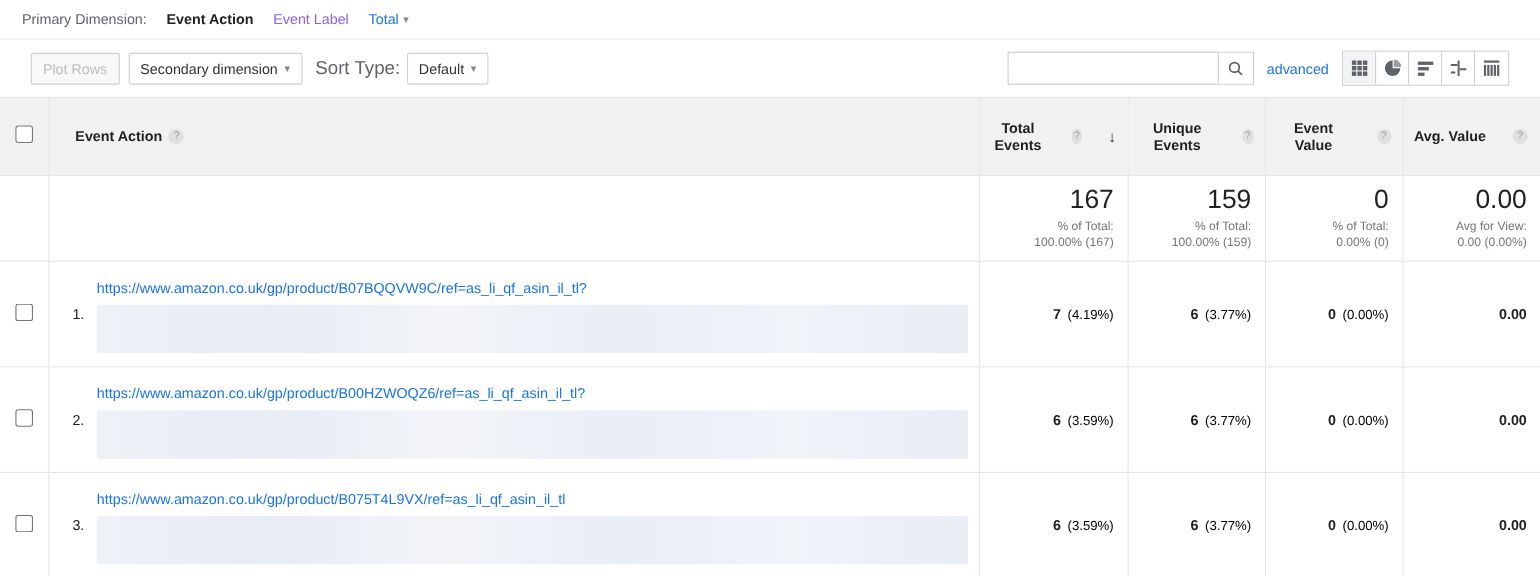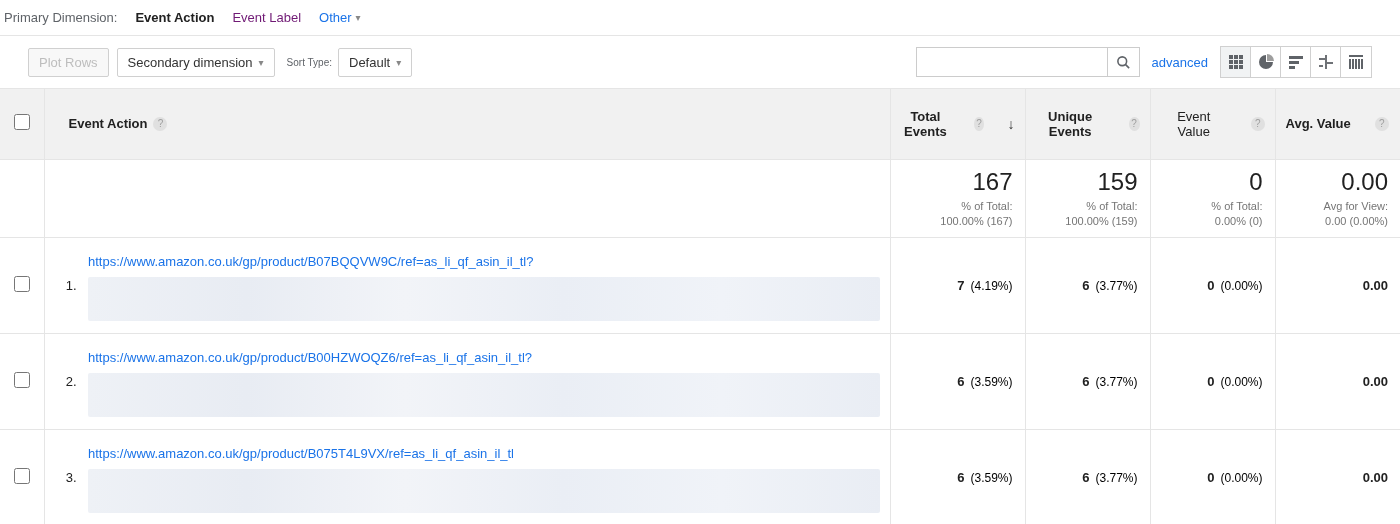--- a/index.html
+++ b/index.html
@@ -1,29 +1,29 @@
 <!DOCTYPE html>
 <html><head>
 <meta charset="utf-8">
 <style>
   * { box-sizing: border-box; margin: 0; padding: 0; }
   body { font-family: Arial, Helvetica, sans-serif; font-size: 13px; color: #333; background: #fff; width: 1400px; }
   
-  .dim-bar { display: flex; align-items: center; padding: 10px 4px; border-bottom: 1px solid #e5e5e5; gap: 18px; }
+  .dim-bar { display: flex; align-items: center; padding: 10px 20px; border-bottom: 1px solid #e5e5e5; gap: 18px; }
   .dim-label { color: #5f6368; font-size: 13px; }
-  .dim-tab { color: #701a75; cursor: pointer; font-size: 13px; }
+  .dim-tab { color: #8b5cf6; cursor: pointer; font-size: 13px; }
   .dim-tab.active { color: #212121; font-weight: 600; position: relative; }
   .other-wrap { display: flex; align-items: center; gap: 4px; color: #1a73e8; cursor: pointer; }
   .caret { font-size: 10px; color: #888; }
   
   .toolbar { display: flex; align-items: center; padding: 10px 28px; border-bottom: 1px solid #e5e5e5; background:#fff; }
   .btn { border: 1px solid #d0d0d0; background: #fff; padding: 6px 10px; font-size: 13px; color: #333; cursor: pointer; border-radius: 2px; display: inline-flex; align-items: center; gap: 6px; }
   .btn.disabled { color: #bdbdbd; cursor: default; background:#f8f8f8; }
   .toolbar .btn { margin-right: 8px; }
-  .sort-label { font-size: 10px; color: #5f6368; margin-left: 4px; margin-right: 6px; }
+  .sort-label { font-size: 17px; color: #5f6368; margin-left: 4px; margin-right: 6px; }
   .spacer { flex: 1; }
   .search-wrap { display: flex; align-items: center; border: 1px solid #ccc; height: 30px; }
   .search-input { border: none; width: 190px; padding: 0 8px; font-size: 13px; outline:none; }
   .search-btn { border: none; border-left: 1px solid #ccc; width: 32px; height: 28px; background: #fff; cursor: pointer; display:flex; align-items:center; justify-content:center; }
   .adv-link { color: #1a73e8; margin: 0 12px; cursor: pointer; font-size: 13px; }
   .view-icons { display: flex; border: 1px solid #d0d0d0; }
   .vicon { width: 30px; height: 30px; border-right: 1px solid #d0d0d0; display:flex; align-items:center; justify-content:center; cursor:pointer; color:#5f6368; }
   .vicon:last-child { border-right: none; }
   .vicon.active { background:#f1f3f4; }
   
@@ -55,21 +55,21 @@
   .chk-cell { text-align:center; }
 </style>
 </head>
 <body>
 
 <div class="dim-bar">
   <span class="dim-label">Primary Dimension:</span>
   <span class="dim-tab active">Event Action</span>
   <span class="dim-tab">Event Label</span>
   <span class="other-wrap">
-    <span>Other</span>
+    <span>Total</span>
     <span class="caret">▾</span>
   </span>
 </div>
 
 <div class="toolbar">
   <button class="btn disabled">
       <span>Plot Rows</span>
     </button>
   <button class="btn">
     <span>Secondary dimension</span>
@@ -168,21 +168,21 @@
         </div>
       </th>
       <th>
         <div class="th-inner num">
           <span style="font-weight:600;">Unique Events</span>
           <span class="help">?</span>
         </div>
       </th>
       <th>
         <div class="th-inner num">
-          <span style="font-weight:400;">Event Value</span>
+          <span style="font-weight:700;">Event Value</span>
           <span class="help">?</span>
         </div>
       </th>
       <th>
         <div class="th-inner num">
           <span style="font-weight:600;">Avg. Value</span>
           <span class="help">?</span>
         </div>
       </th>
     </tr>

